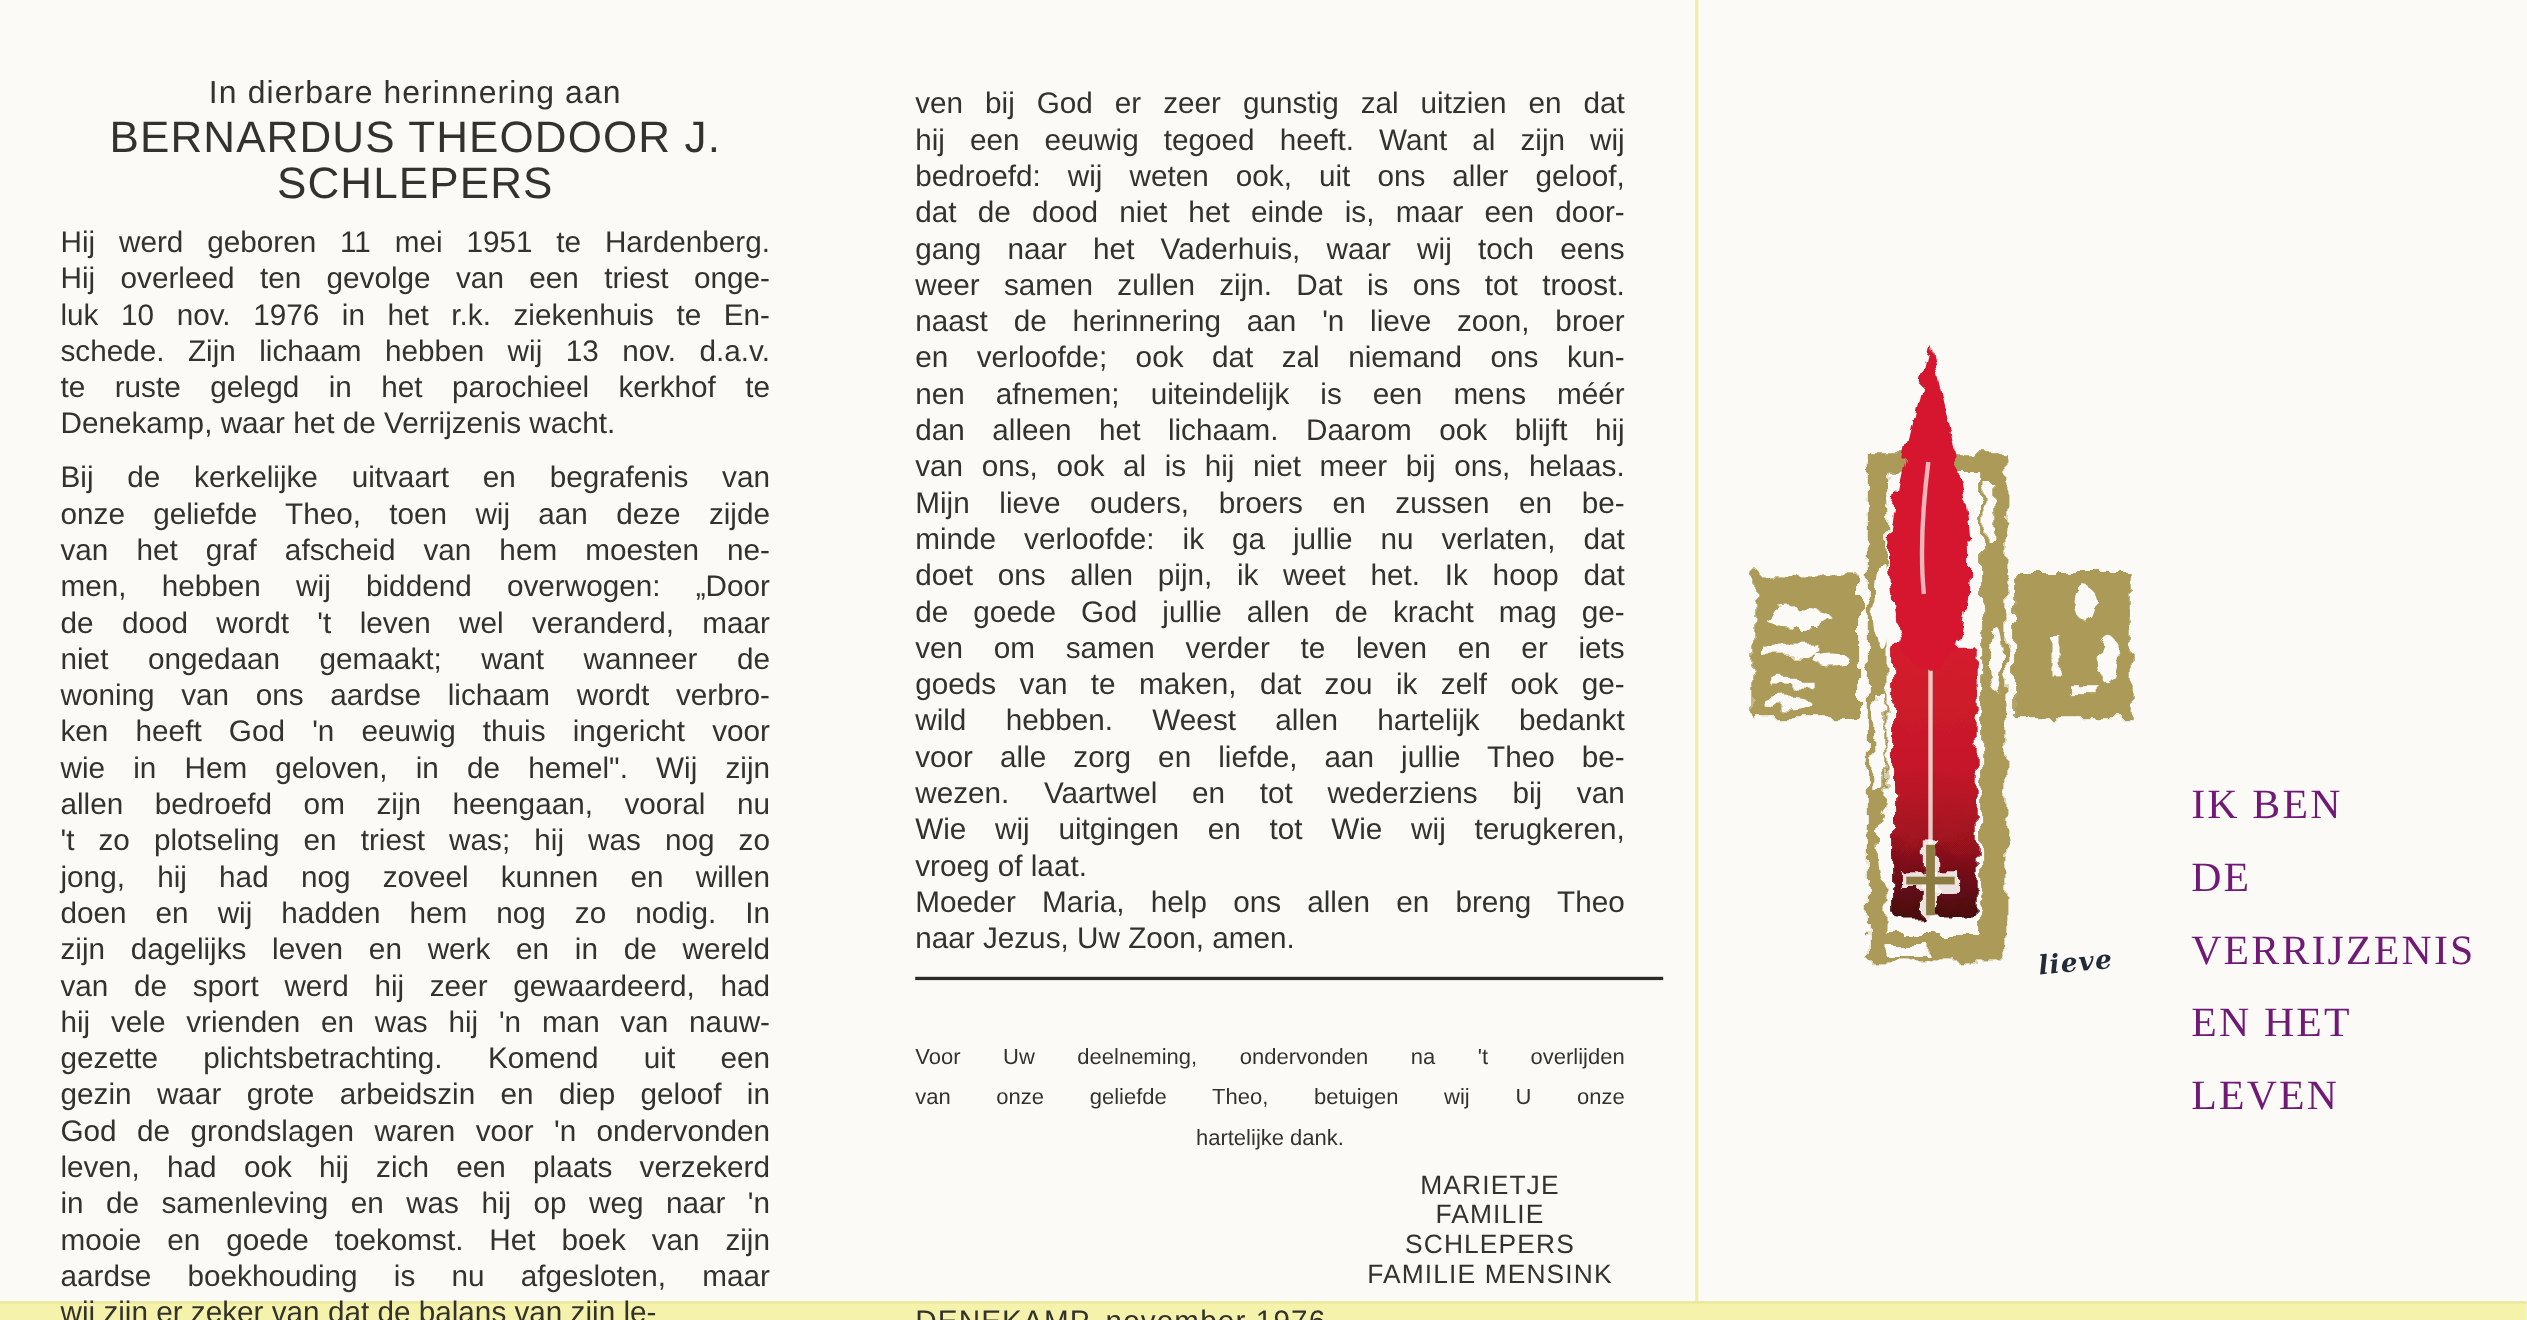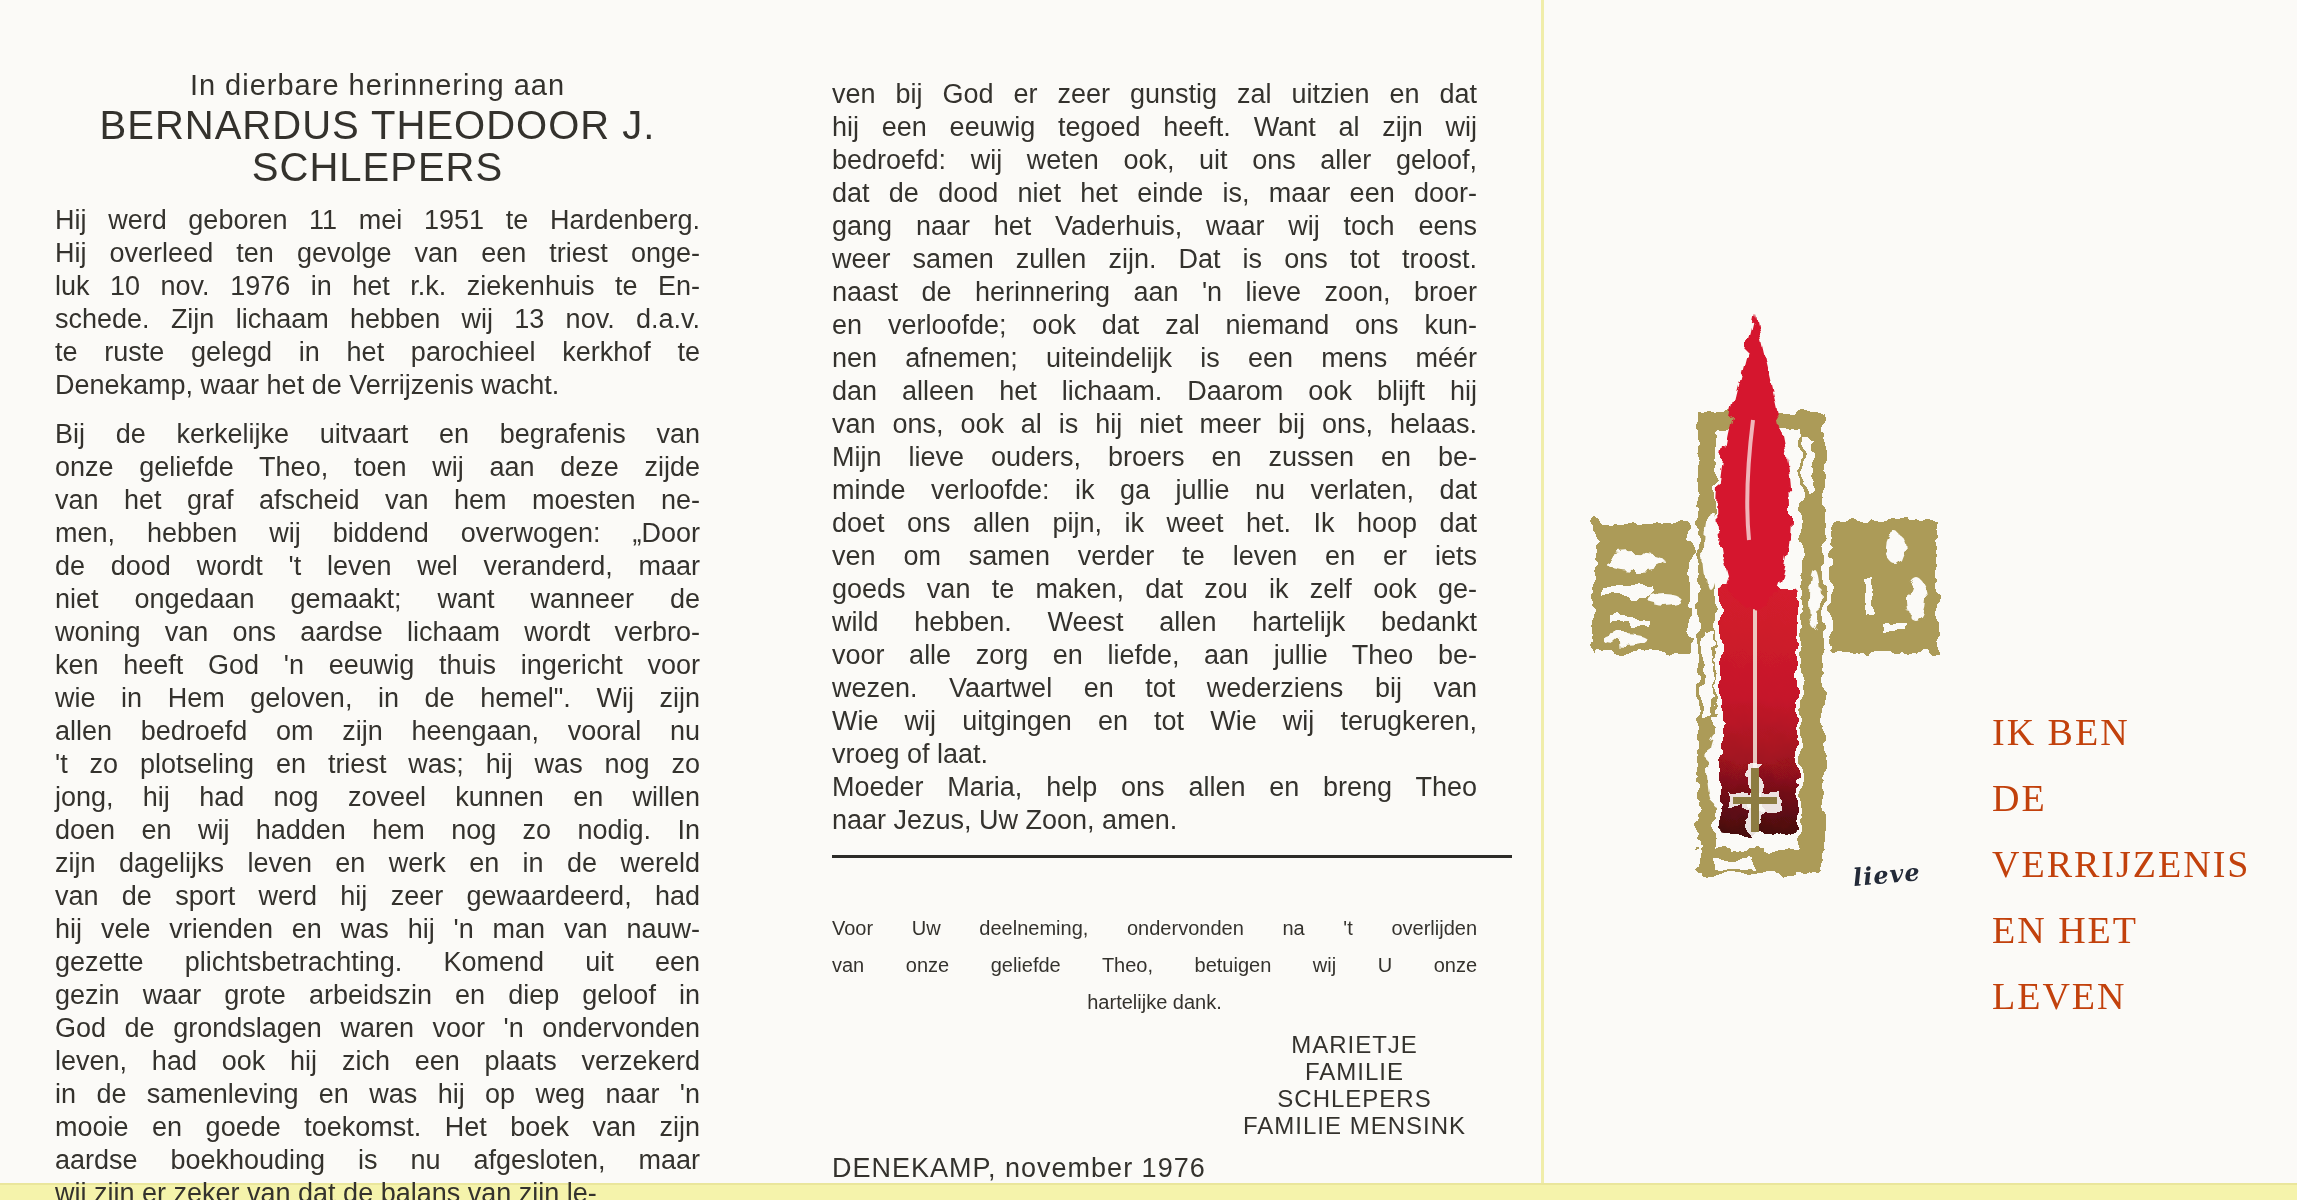--- a/index.html
+++ b/index.html
@@ -38,21 +38,21 @@
   .dateline{margin-top:14px;font-size:27px;letter-spacing:1px;}
 
   .art{position:absolute;left:1565px;top:300px;width:395px;height:600px;margin:0;}
   .artist-sig{
     position:absolute;left:1853px;top:860px;
     font-family:"DejaVu Serif", serif;font-style:italic;font-weight:bold;
     font-size:24px;color:#232a38;transform:rotate(-5deg);letter-spacing:1px;
   }
 
   .verse{position:absolute;left:1992px;top:710px;width:300px;
-    font-family:"Liberation Serif", serif;font-size:38px;color:#c2410c;letter-spacing:2px;}
+    font-family:"Liberation Serif", serif;font-size:38px;color:#701a75;letter-spacing:2px;}
   .verse .line{height:66px;text-align:left;text-align-last:auto;}
 </style>
 </head>
 <body>
 
 <div class="scan">
 
   <div class="fold-line"></div>
   <div class="bottom-strip"></div>
 
@@ -104,20 +104,21 @@
         <div class="line">gang naar het Vaderhuis, waar wij toch eens</div>
         <div class="line">weer samen zullen zijn. Dat is ons tot troost.</div>
         <div class="line">naast de herinnering aan 'n lieve zoon, broer</div>
         <div class="line">en verloofde; ook dat zal niemand ons kun-</div>
         <div class="line">nen afnemen; uiteindelijk is een mens méér</div>
         <div class="line">dan alleen het lichaam. Daarom ook blijft hij</div>
         <div class="line">van ons, ook al is hij niet meer bij ons, helaas.</div>
         <div class="line">Mijn lieve ouders, broers en zussen en be-</div>
         <div class="line">minde verloofde: ik ga jullie nu verlaten, dat</div>
         <div class="line">doet ons allen pijn, ik weet het. Ik hoop dat</div>
+        <div class="line">de goede God jullie allen de kracht mag ge-</div>
         <div class="line">ven om samen verder te leven en er iets</div>
         <div class="line">goeds van te maken, dat zou ik zelf ook ge-</div>
         <div class="line">wild hebben. Weest allen hartelijk bedankt</div>
         <div class="line">voor alle zorg en liefde, aan jullie Theo be-</div>
         <div class="line">wezen. Vaartwel en tot wederziens bij van</div>
         <div class="line">Wie wij uitgingen en tot Wie wij terugkeren,</div>
         <div class="line last">vroeg of laat.</div>
       </div>
     <div class="para para-prayer">
         <div class="line">Moeder Maria, help ons allen en breng Theo</div>

